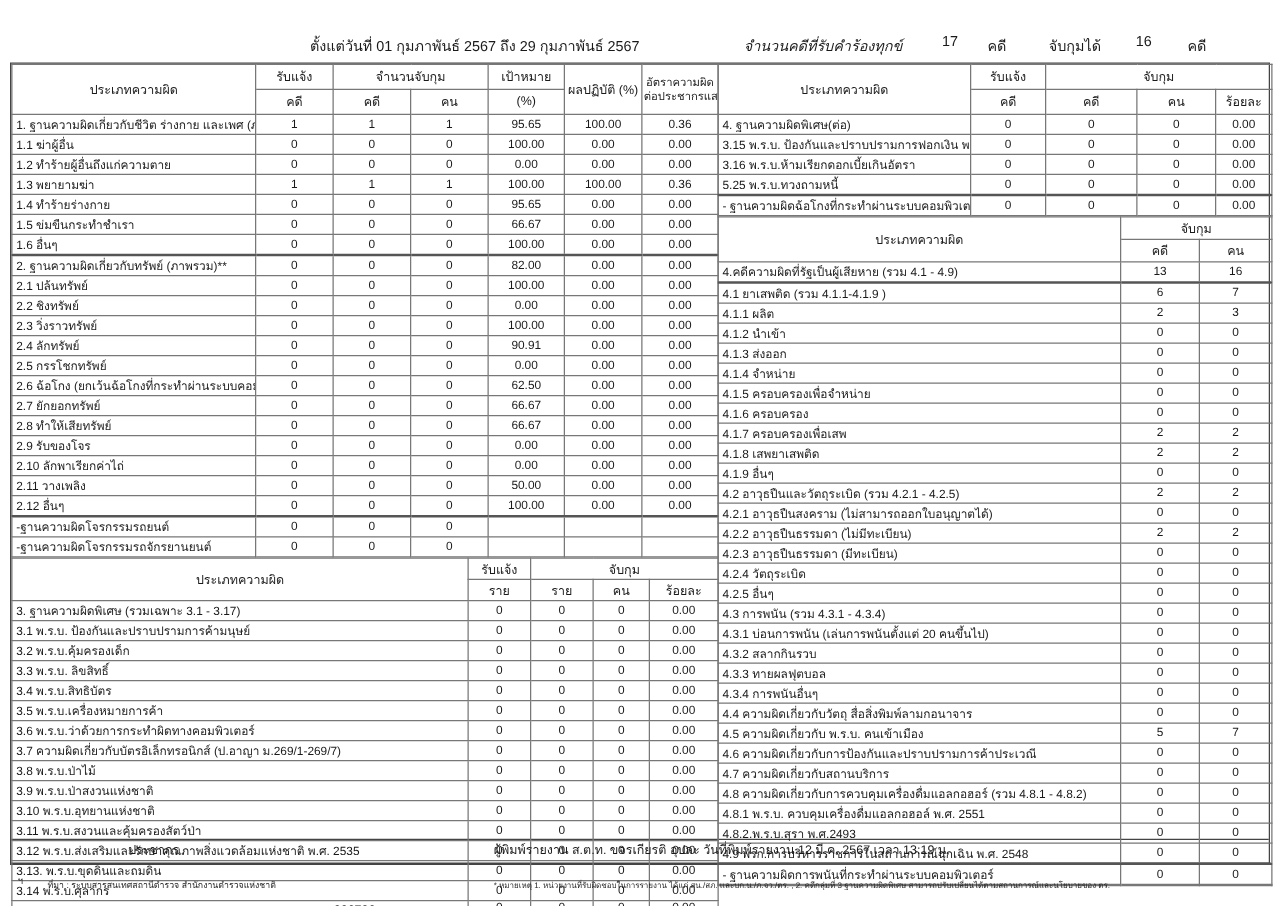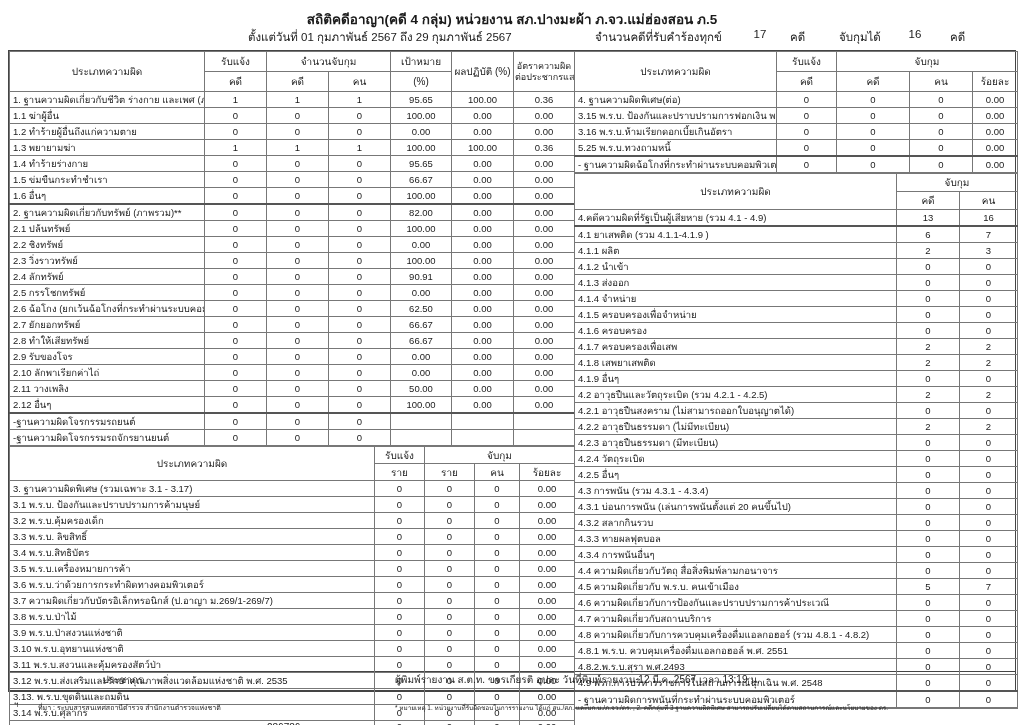--- a/index.html
+++ b/index.html
@@ -3,21 +3,21 @@
 <meta charset="utf-8">
 <style>
   html,body{margin:0;padding:0;background:#e8e8e8;}
   .page{position:relative;width:1024px;height:725px;background:#ffffff;
         font-family:"Liberation Sans","DejaVu Sans",sans-serif;color:#1a1a1a;overflow:hidden;}
   .title{position:absolute;top:8px;left:0;width:100%;text-align:center;
          font-size:13.5px;font-weight:bold;}
   .subtitle{position:absolute;top:28px;left:0;width:100%;height:17px;font-size:11.5px;}
   .subtitle span{position:absolute;top:0;white-space:nowrap;}
   .sub-date{left:248px;}
-  .sub-cl{left:595px;}
+  .sub-cl{left:595px;font-style:italic;}
   .sub-cv{left:740px;width:40px;text-align:center;}
   .sub-cu{left:790px;}
   .sub-al{left:822px;margin-left:17px;}
   .sub-av{left:895px;width:40px;text-align:center;}
   .sub-au{left:950px;}
 
   .main{position:absolute;top:50px;left:8px;width:1008px;height:642px;
         border:1px solid #444;border-bottom:2px solid #444;box-sizing:border-box;}
   .panels{display:flex;height:620px;}
   .panel{box-sizing:border-box;}
@@ -49,21 +49,20 @@
   .corner-mark{position:absolute;left:14px;top:698px;font-size:8px;color:#333;}
   .src-note{position:absolute;left:38px;top:702px;font-size:7px;color:#222;}
   .right-note{position:absolute;left:395px;top:703px;width:624px;font-size:6.4px;
               color:#222;white-space:nowrap;overflow:hidden;}
 </style>
 </head>
 <body>
 
 <div class="page">
 
-  <div class="title">สถิติคดีอาญา(คดี 4 กลุ่ม) หน่วยงาน สภ.ปางมะผ้า ภ.จว.แม่ฮ่องสอน ภ.5</div>
 
   <div class="subtitle">
     <span class="sub-date">ตั้งแต่วันที่ 01 กุมภาพันธ์ 2567 ถึง 29 กุมภาพันธ์ 2567</span>
     <span class="sub-cl">จำนวนคดีที่รับคำร้องทุกข์</span>
     <span class="sub-cv">17</span>
     <span class="sub-cu">คดี</span>
     <span class="sub-al">จับกุมได้</span>
     <span class="sub-av">16</span>
     <span class="sub-au">คดี</span>
   </div>

